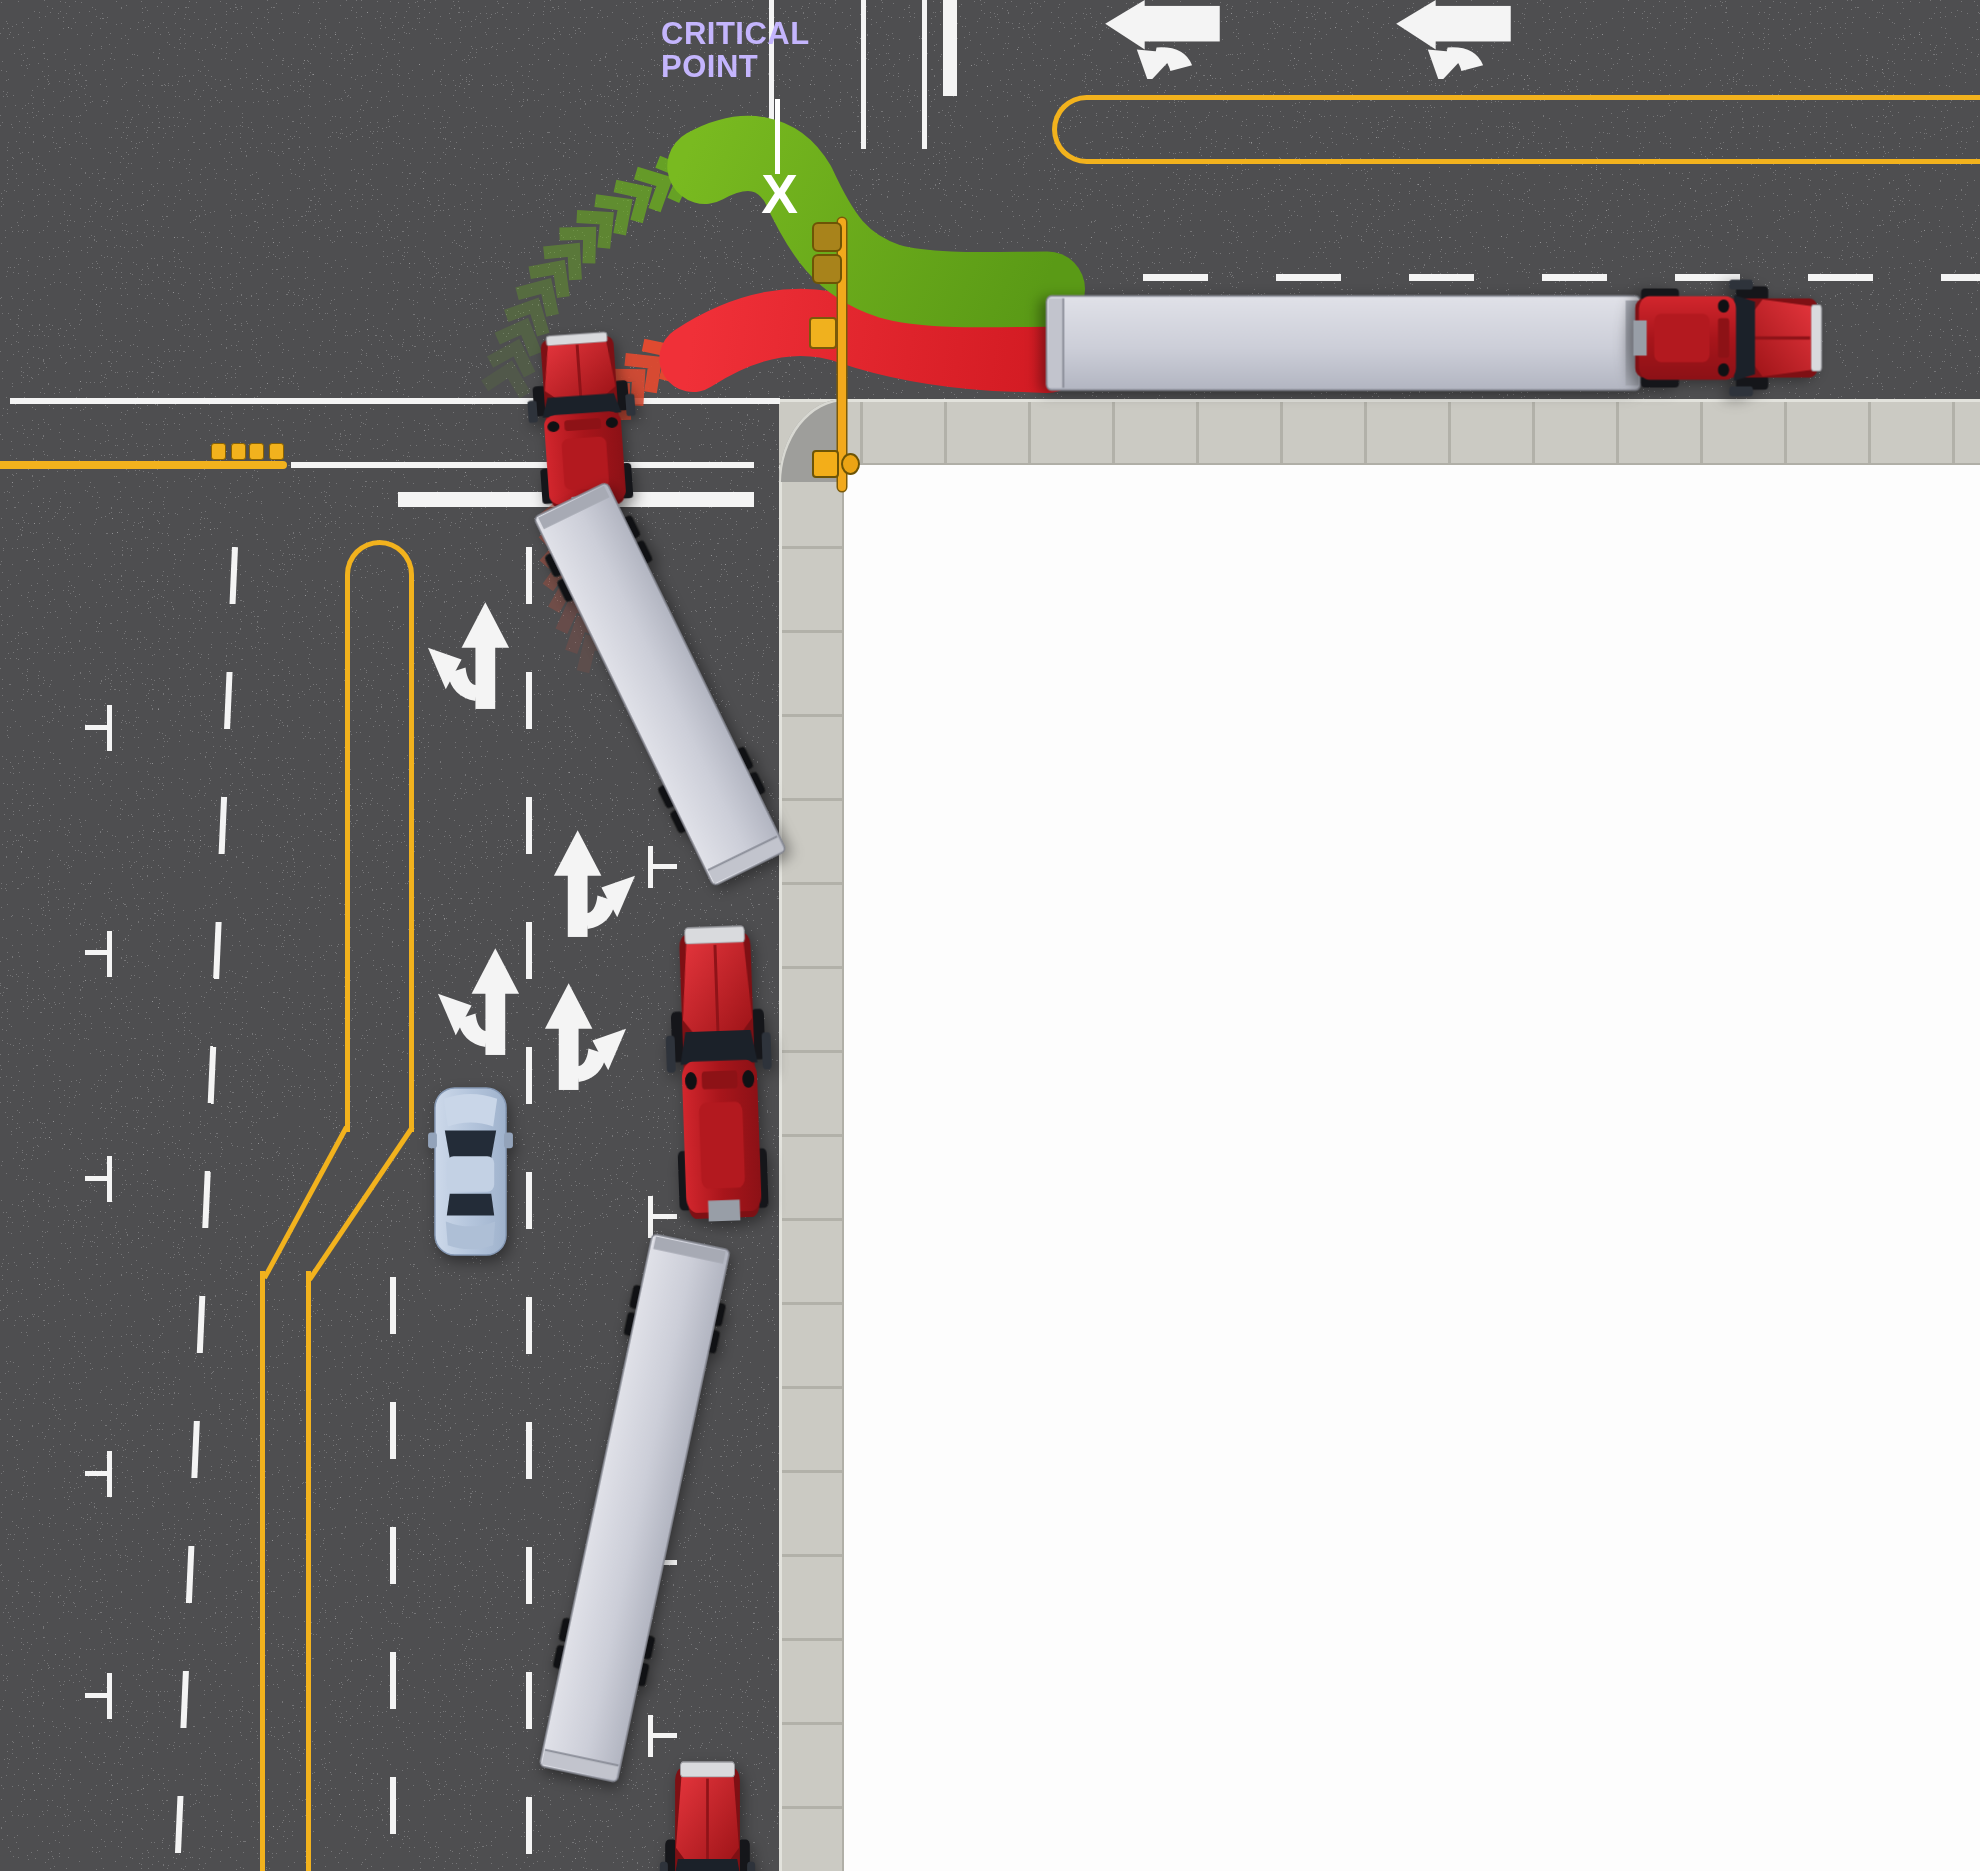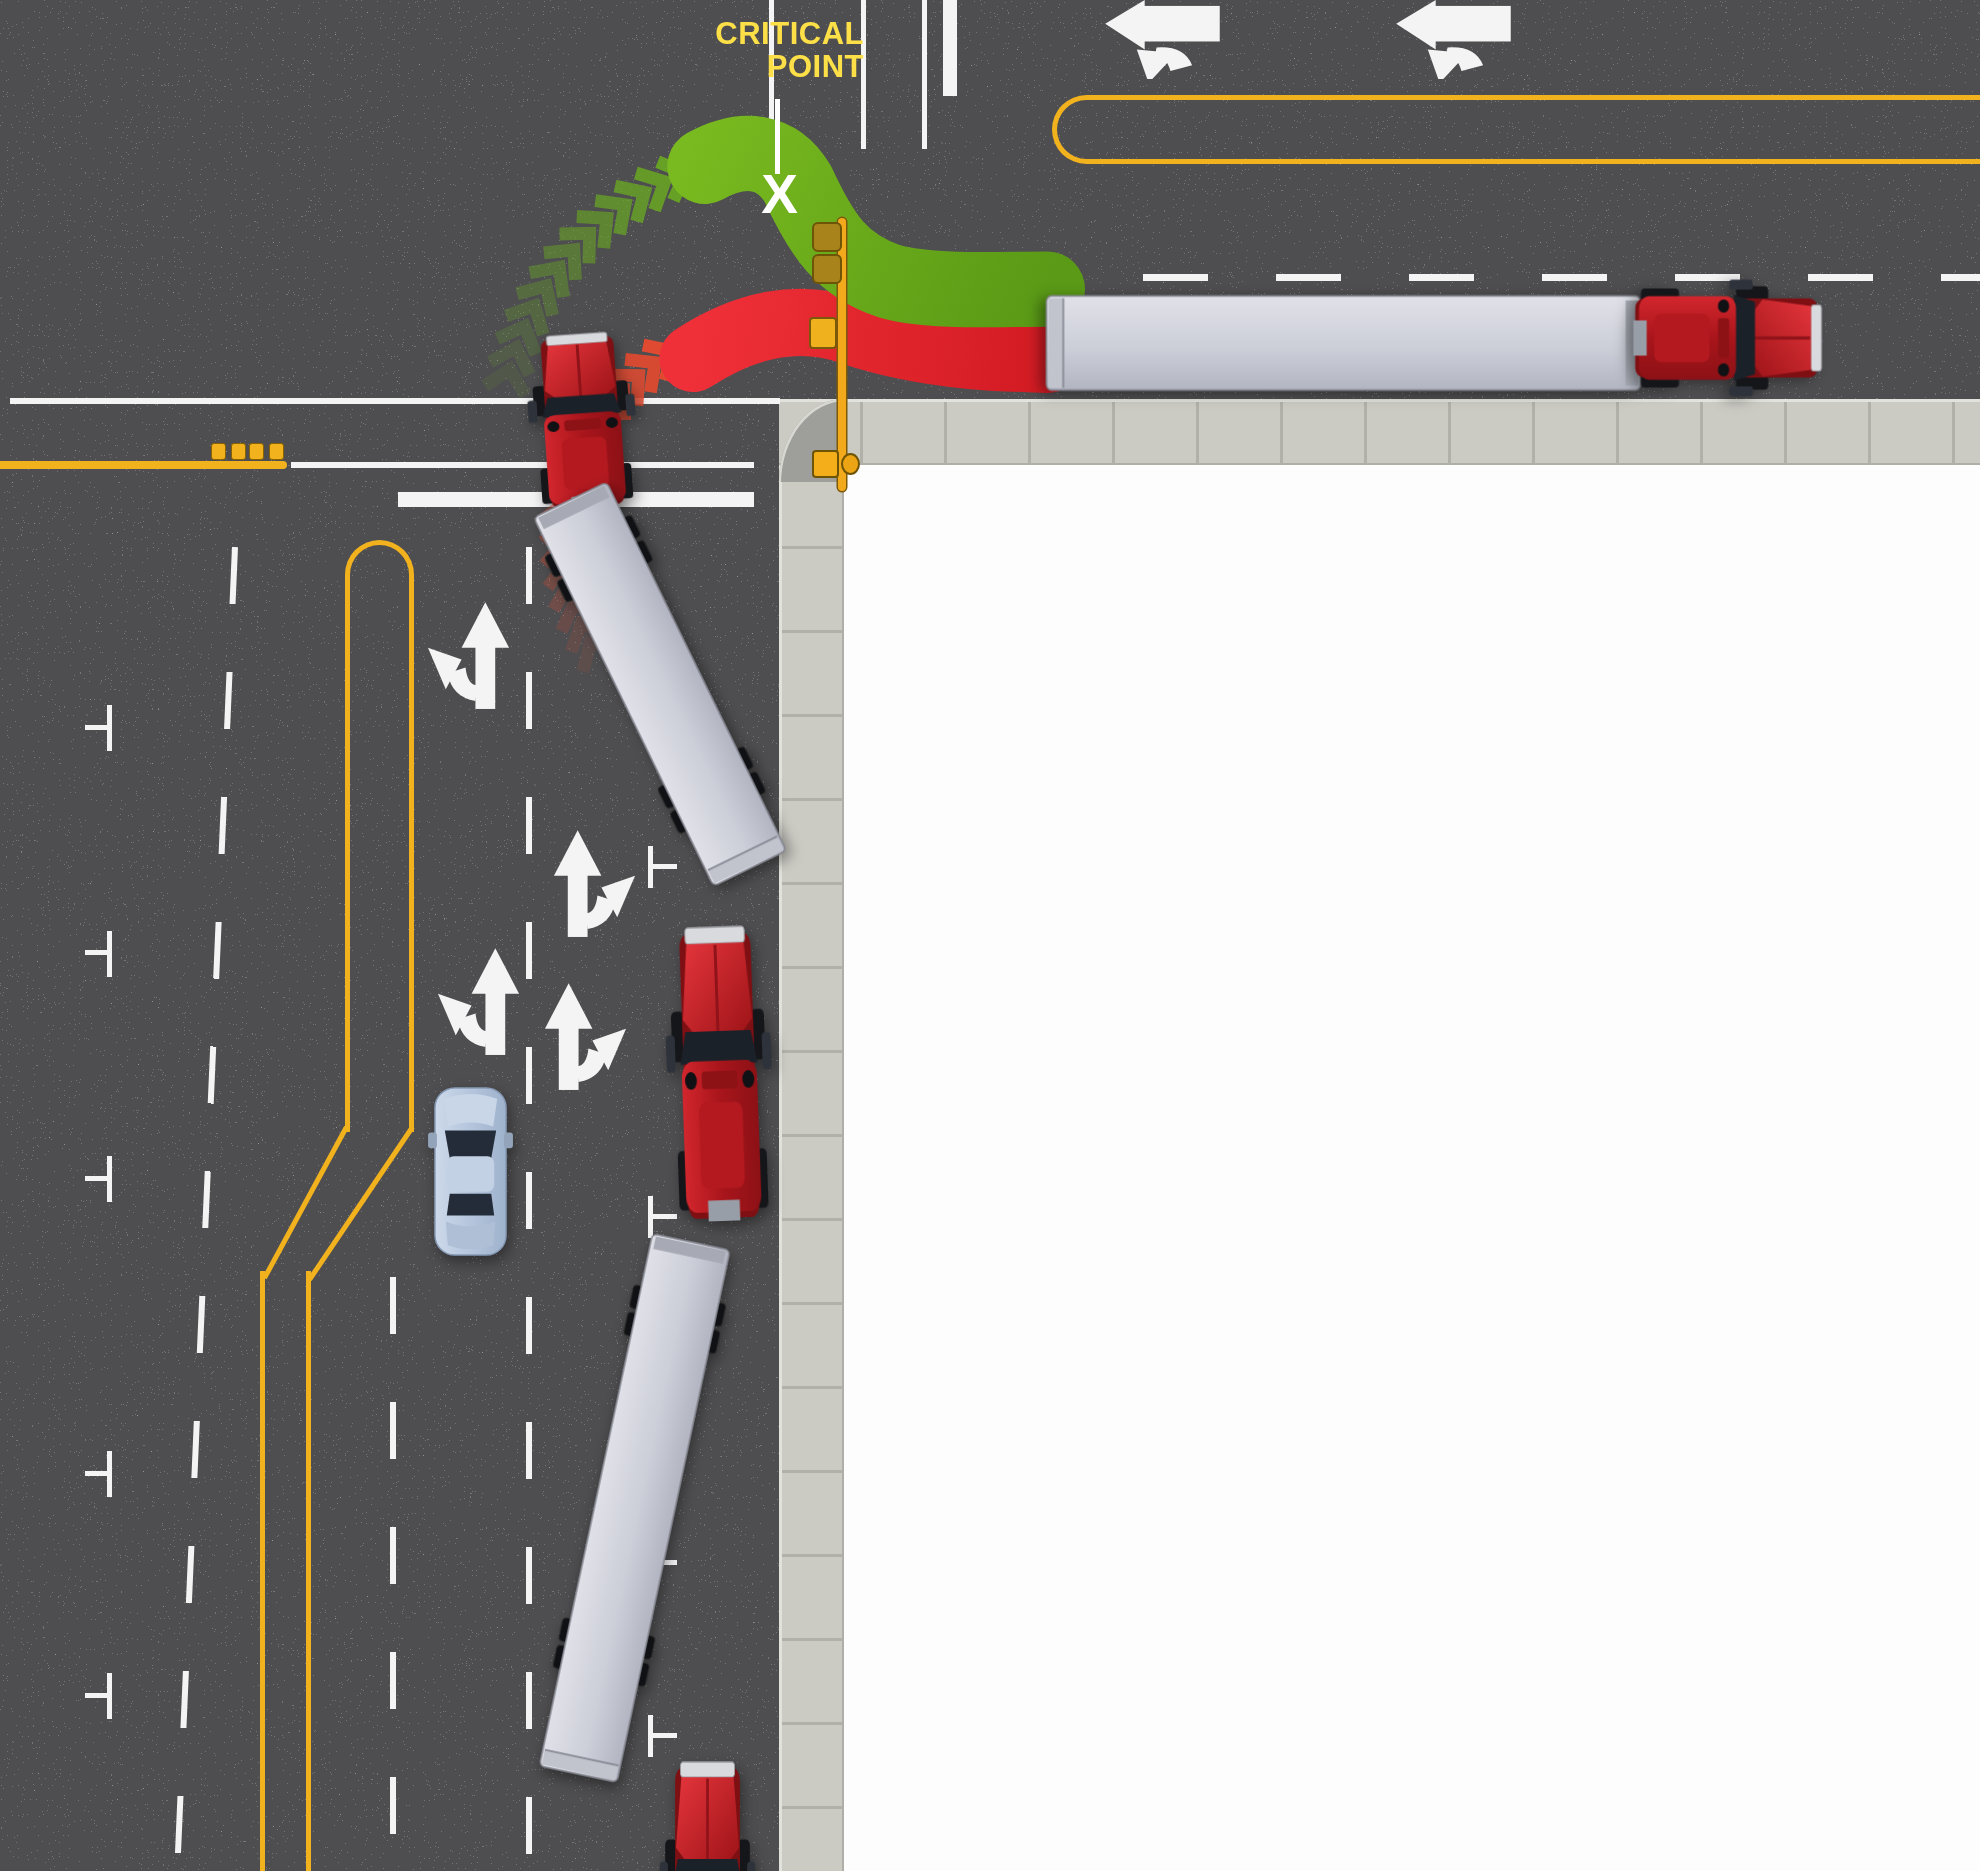--- a/index.html
+++ b/index.html
@@ -23,21 +23,21 @@
   .yline{background:var(--myellow);}
   .dashv{background:repeating-linear-gradient(180deg,var(--mwhite) 0 57px,transparent 57px 125px);}
   .dashh{background:repeating-linear-gradient(90deg,var(--mwhite) 0 65px,transparent 65px 133px);}
   .pocket-v{left:345px;top:540px;width:69px;height:592px;border:5px solid var(--myellow);
             border-bottom:none;border-radius:35px 35px 0 0;}
   .pocket-h{left:1052px;top:95px;width:928px;height:69px;border:5px solid var(--myellow);
             border-right:none;border-radius:35px 0 0 35px;}
   .ysq{width:15px;height:17px;border-radius:3px;background:var(--myellow);border:1.5px solid #8a6200;top:443px;}
   .tick{background:var(--mwhite);}
   
-  .cp-label{left:661px;top:18px;width:203px;text-align:right;color:#fde047;font-weight:800;
+  .cp-label{left:661px;top:18px;width:203px;text-align:left;color:#c4b5fd;font-weight:800;
             font-size:31px;line-height:1.06;letter-spacing:0.5px;}
   .leader{left:775px;top:99px;width:5px;height:75px;background:#fff;}
   .xmark{left:749px;top:162px;width:61px;text-align:center;color:#fff;font-weight:800;font-size:55px;}
   
   .pole{left:838px;top:218px;width:8px;height:273px;background:var(--pole);border-radius:4px;
         box-shadow:0 0 0 1.5px #7a5a0a;}
   .sigbox{width:30px;height:30px;border-radius:6px;background:#a8831b;border:2px solid #6d5406;}
   .sigbox3{left:809px;top:317px;width:28px;height:32px;border-radius:4px;background:#f0b11e;border:2px solid #7a5a0a;}
   .pedbox{left:812px;top:450px;width:27px;height:28px;border-radius:4px;background:#f3ae19;border:2px solid #6d5406;}
   .pedknob{left:841px;top:453px;width:19px;height:22px;border-radius:50%;background:#eca414;border:2px solid #6d5406;}

